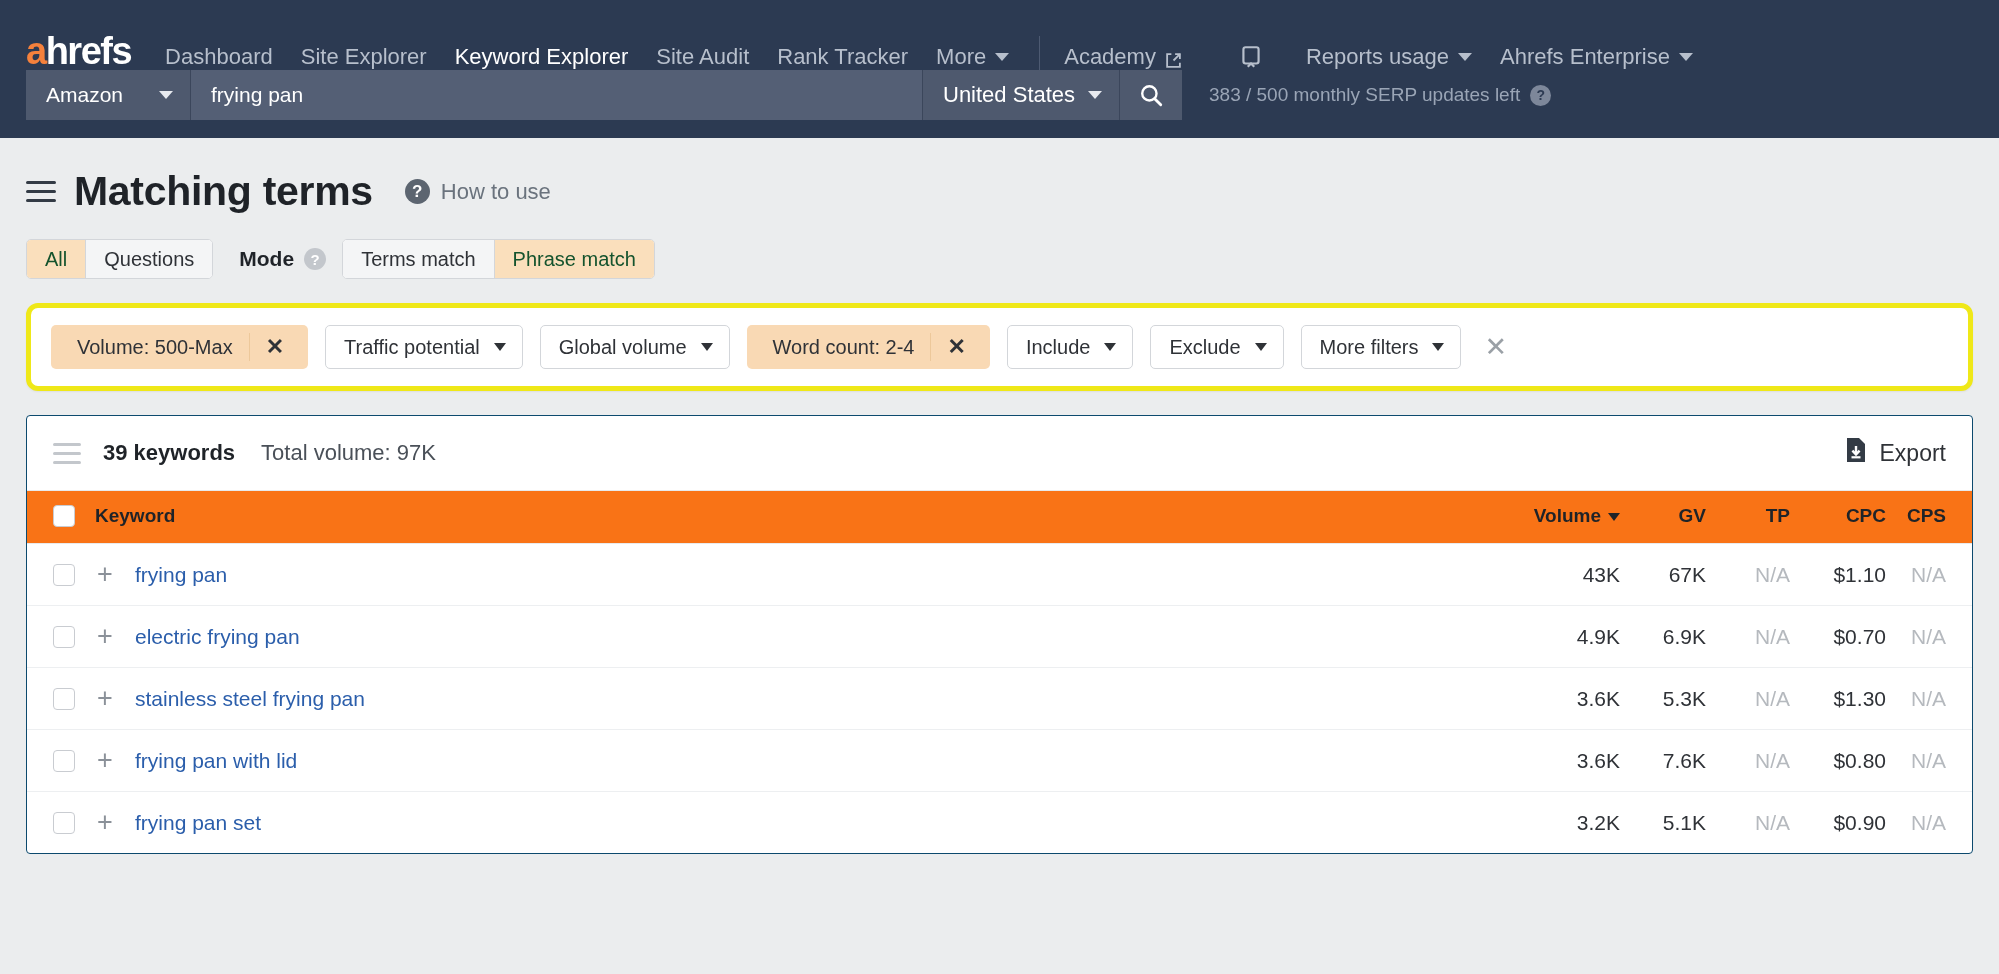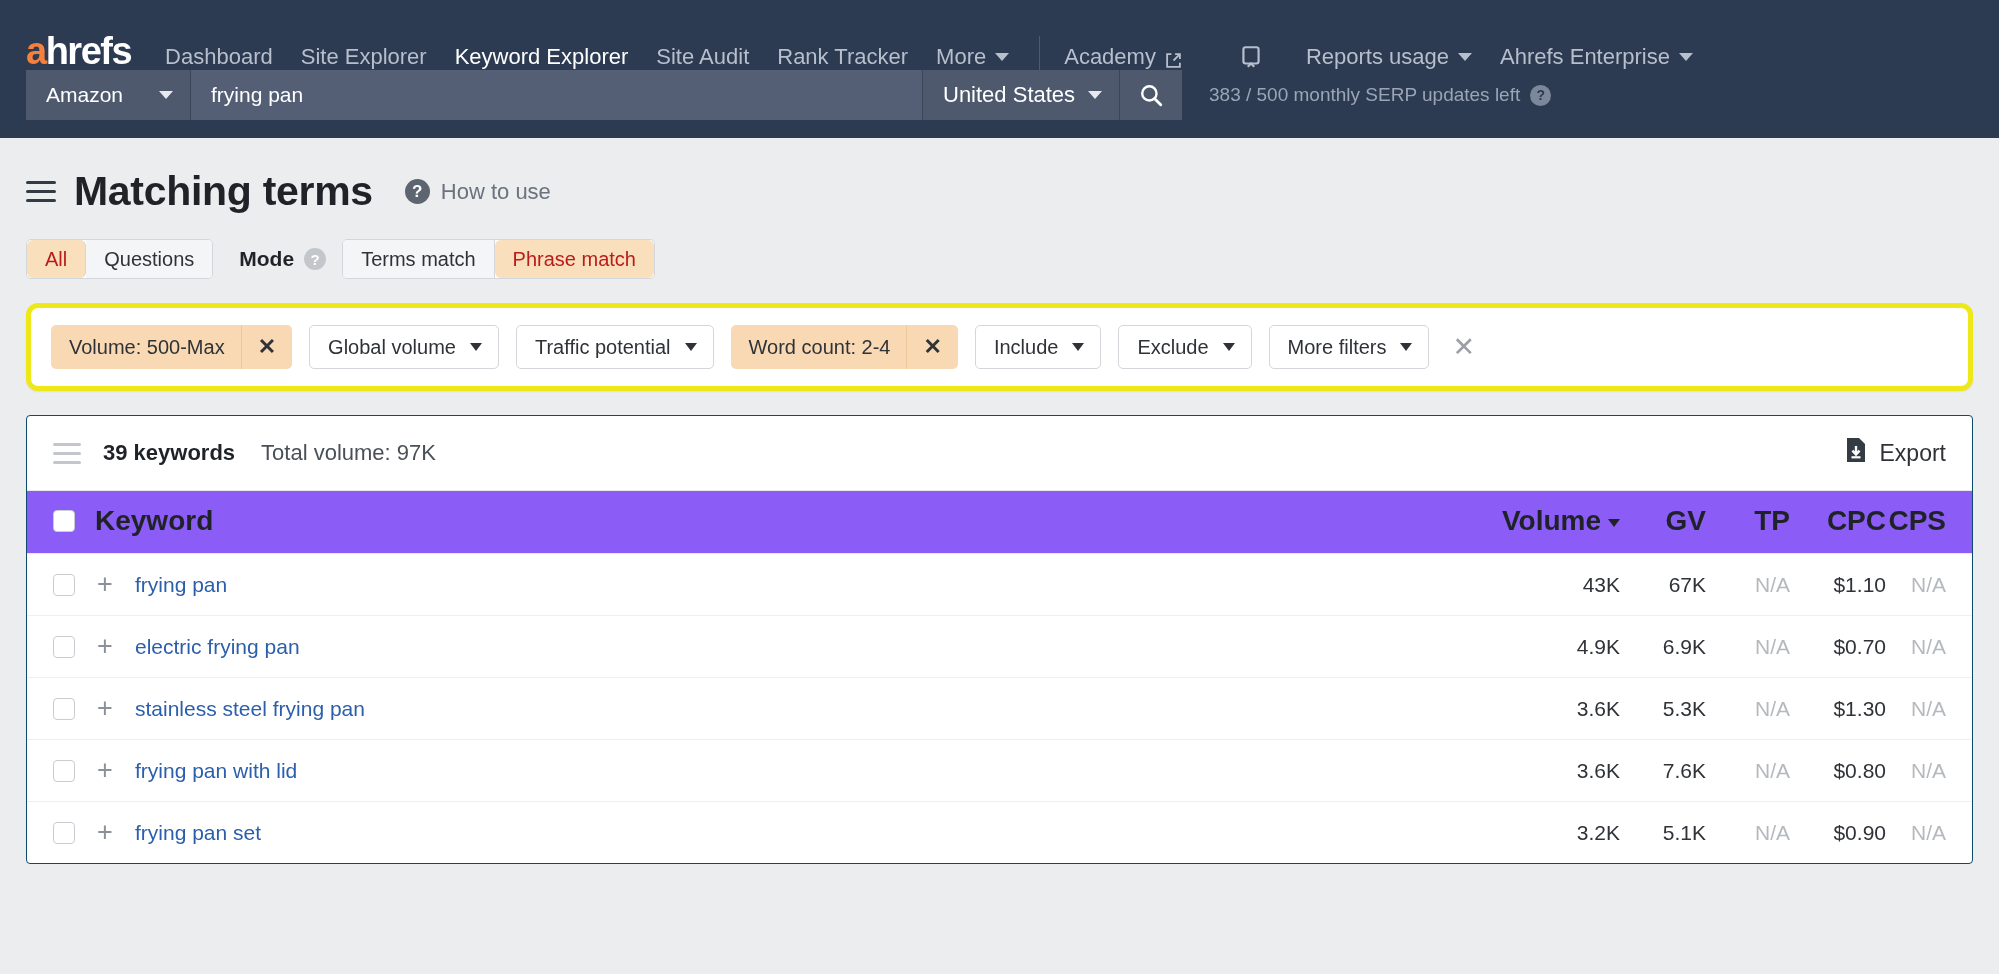--- a/index.html
+++ b/index.html
@@ -194,21 +194,21 @@
     font-size: 20px;
     color: #2f3237;
     padding: 0 18px;
     display: flex;
     align-items: center;
     background: #f4f5f6;
     cursor: pointer;
     border-right: 1px solid #d3d6da;
   }
   .seg-btn:last-child { border-right: none; }
-  .seg-btn.on { background: #fadfbc; color: #b91c1c; border-radius: 6px; }
+  .seg-btn.on { background: #fadfbc; color: #14532d; }
   .mode-label {
     font-size: 21px;
     font-weight: bold;
     color: #1f2328;
     margin: 0 10px 0 26px;
   }
   .qmark-grey {
     width: 22px; height: 22px;
     border-radius: 50%;
     background: #c3c7cc;
@@ -244,21 +244,21 @@
     white-space: nowrap;
   }
   .chip.plain {
     border: 1px solid #d3d6da;
     background: #ffffff;
     padding: 0 16px 0 18px;
     gap: 14px;
   }
   .chip.active {
     background: #f9d9b4;
-    padding: 0;
+    padding: 8px;
     overflow: hidden;
   }
   .chip.active .chip-label { padding: 0 16px 0 18px; }
   .chip.active .chip-x {
     padding: 0 16px;
     border-left: 1px solid #edc89a;
     height: 100%;
     display: flex;
     align-items: center;
     font-size: 22px;
@@ -301,28 +301,28 @@
   .kw-count { font-size: 22px; font-weight: bold; color: #1f2328; }
   .total-vol { font-size: 22px; color: #4a5058; margin-left: 26px; }
   .spacer { flex: 1; }
   .export-btn {
     display: flex; align-items: center; gap: 13px;
     font-size: 23px; color: #2f3237; cursor: pointer;
   }
 
   table { width: 100%; border-collapse: collapse; }
   thead th {
-    font-size: 28px;
+    font-size: 19px;
     font-weight: bold;
     color: #1f2328;
     text-align: right;
     padding: 14px 0 16px 0;
     border-top: 1px solid #e8eaec;
     border-bottom: 1px solid #e8eaec;
-    background: #8b5cf6;
+    background: #f97316;
     white-space: nowrap;
   }
   thead th.kw-col { text-align: left; }
   tbody td {
     font-size: 21px;
     color: #2f3237;
     text-align: right;
     padding: 17px 0;
     border-bottom: 1px solid #edeff1;
     white-space: nowrap;
@@ -475,25 +475,25 @@
       <div class="seg-btn on">Phrase match</div>
     </div>
   </div>
 
   <div class="filter-wrap">
     <div class="chip active">
       <span class="chip-label">Volume: 500-Max</span>
       <span class="chip-x">✕</span>
     </div>
     <div class="chip plain">
+      <span>Traffic potential</span>
+      <span class="caret-d"></span>
+    </div>
+    <div class="chip plain">
       <span>Global volume</span>
-      <span class="caret-d"></span>
-    </div>
-    <div class="chip plain">
-      <span>Traffic potential</span>
       <span class="caret-d"></span>
     </div>
     <div class="chip active">
       <span class="chip-label">Word count: 2-4</span>
       <span class="chip-x">✕</span>
     </div>
     <div class="chip plain">
       <span>Include</span>
       <span class="caret-d"></span>
     </div>

